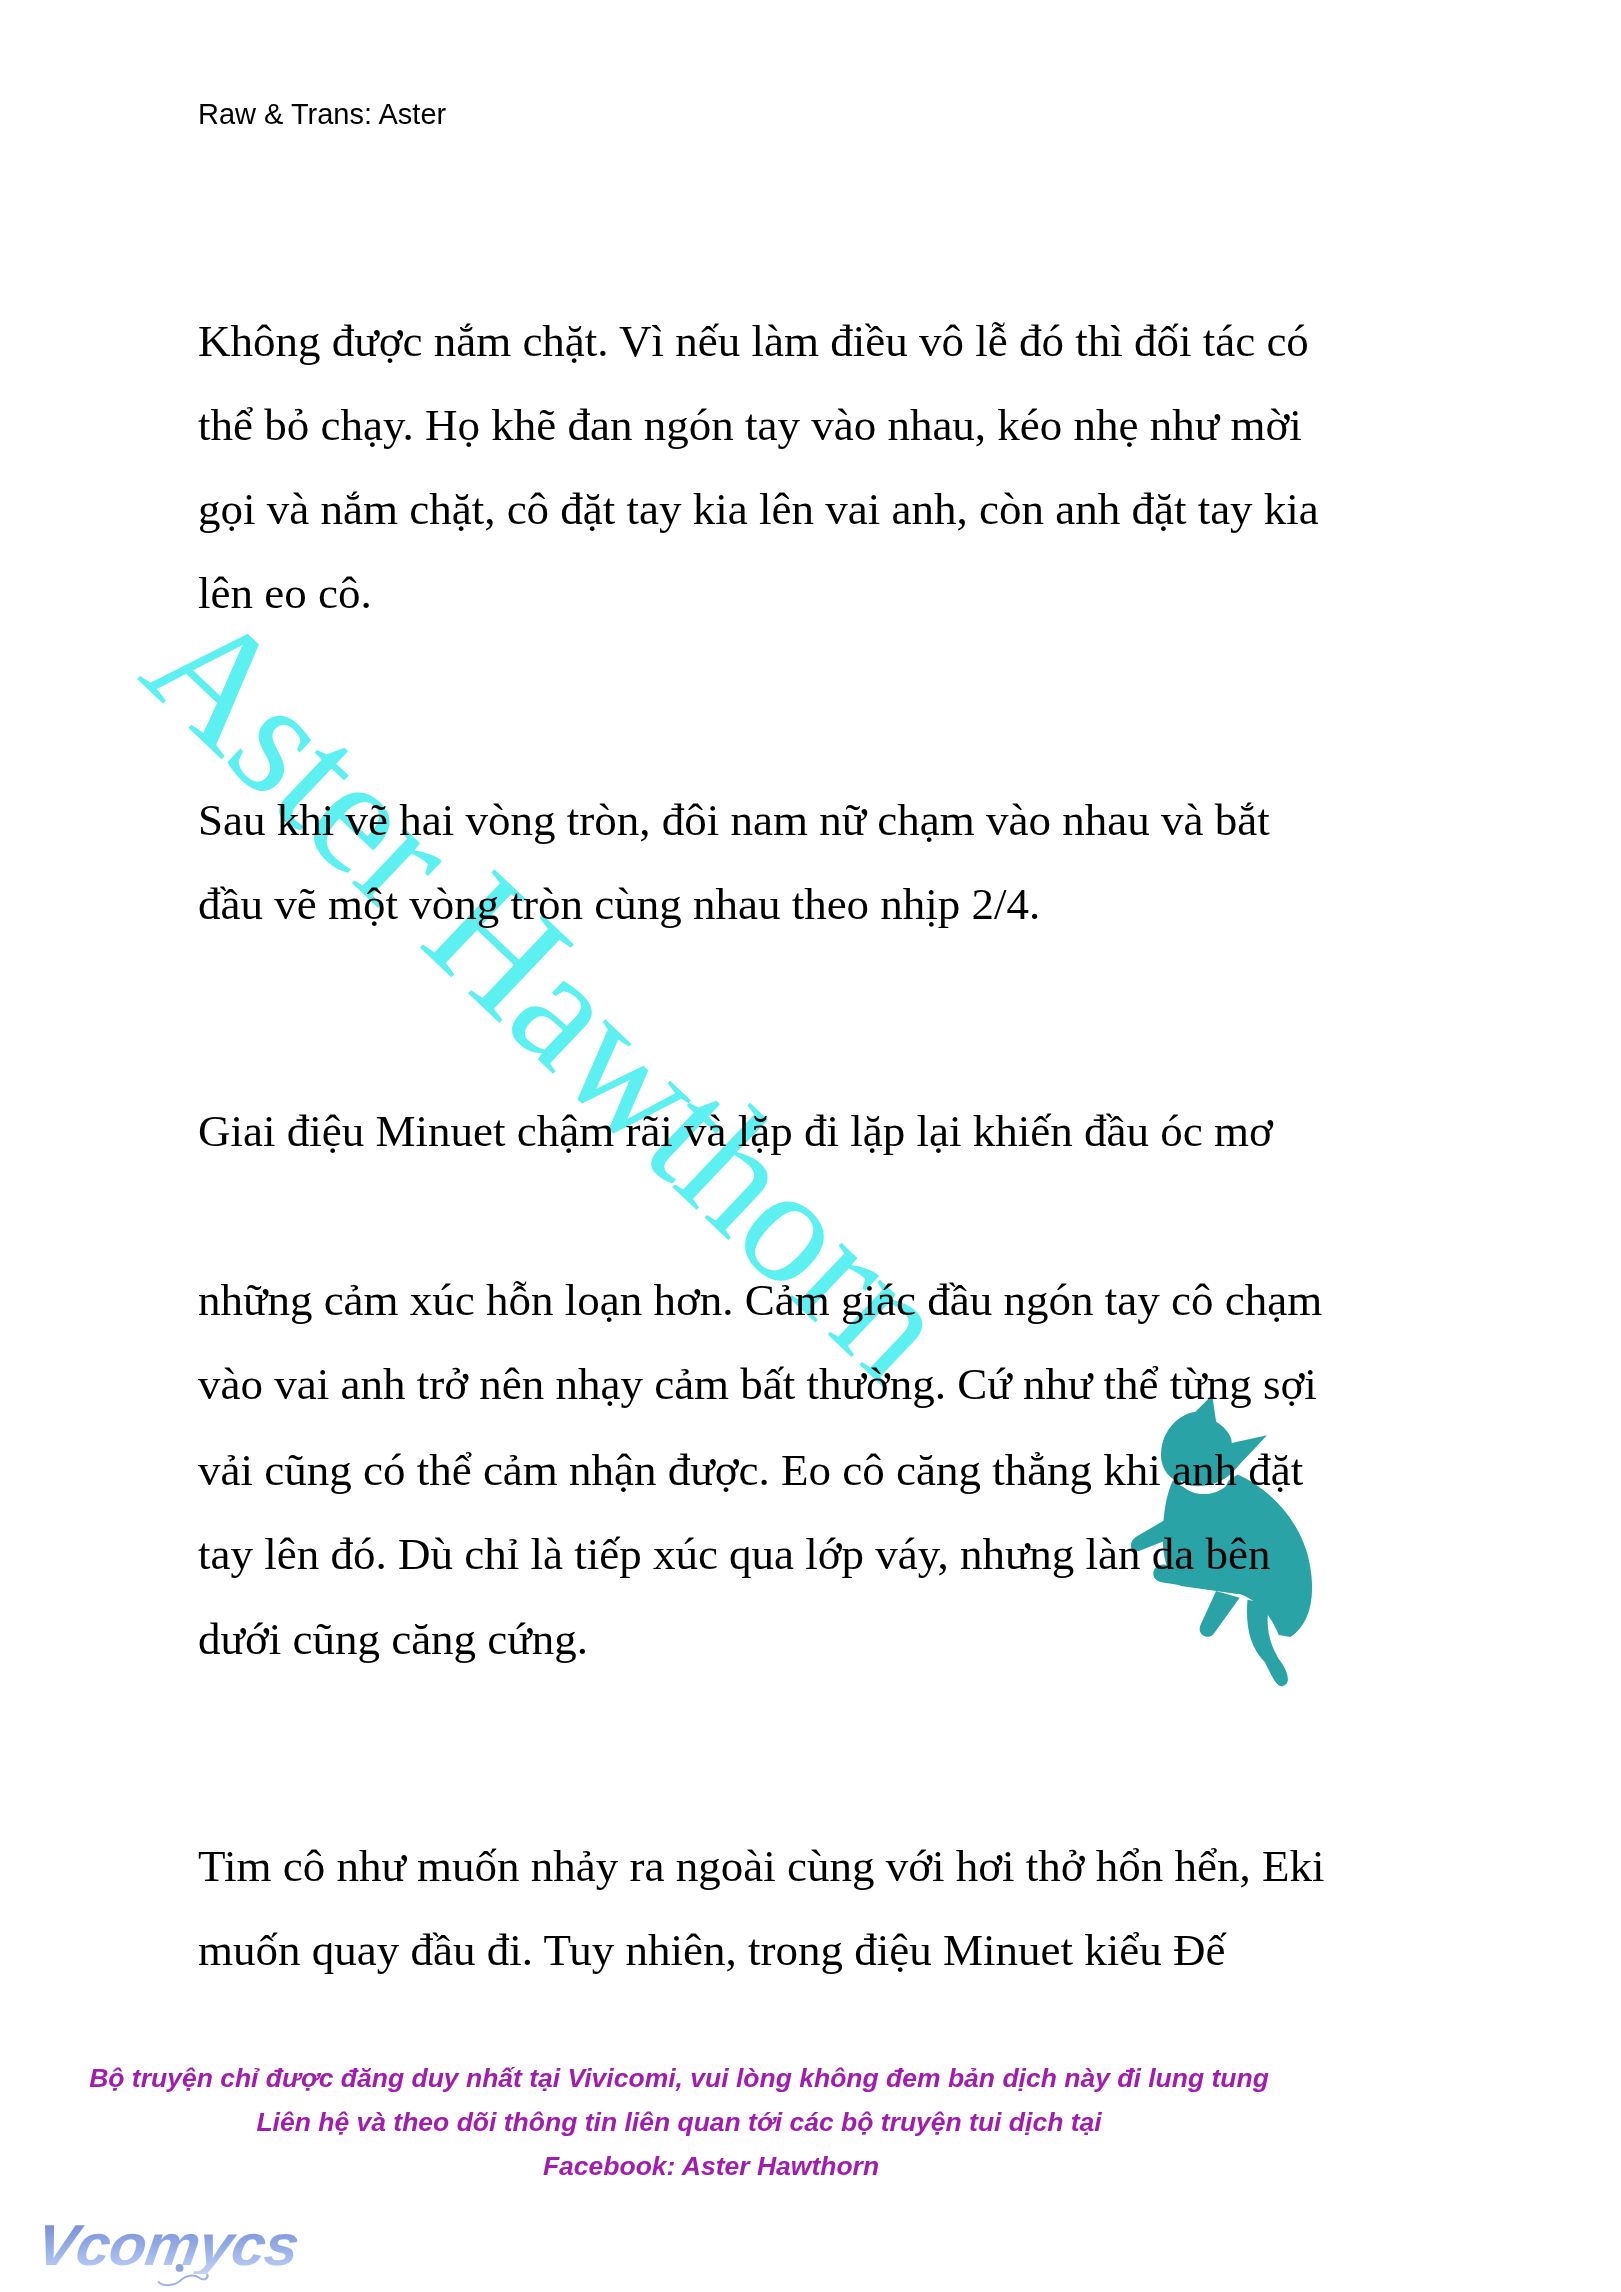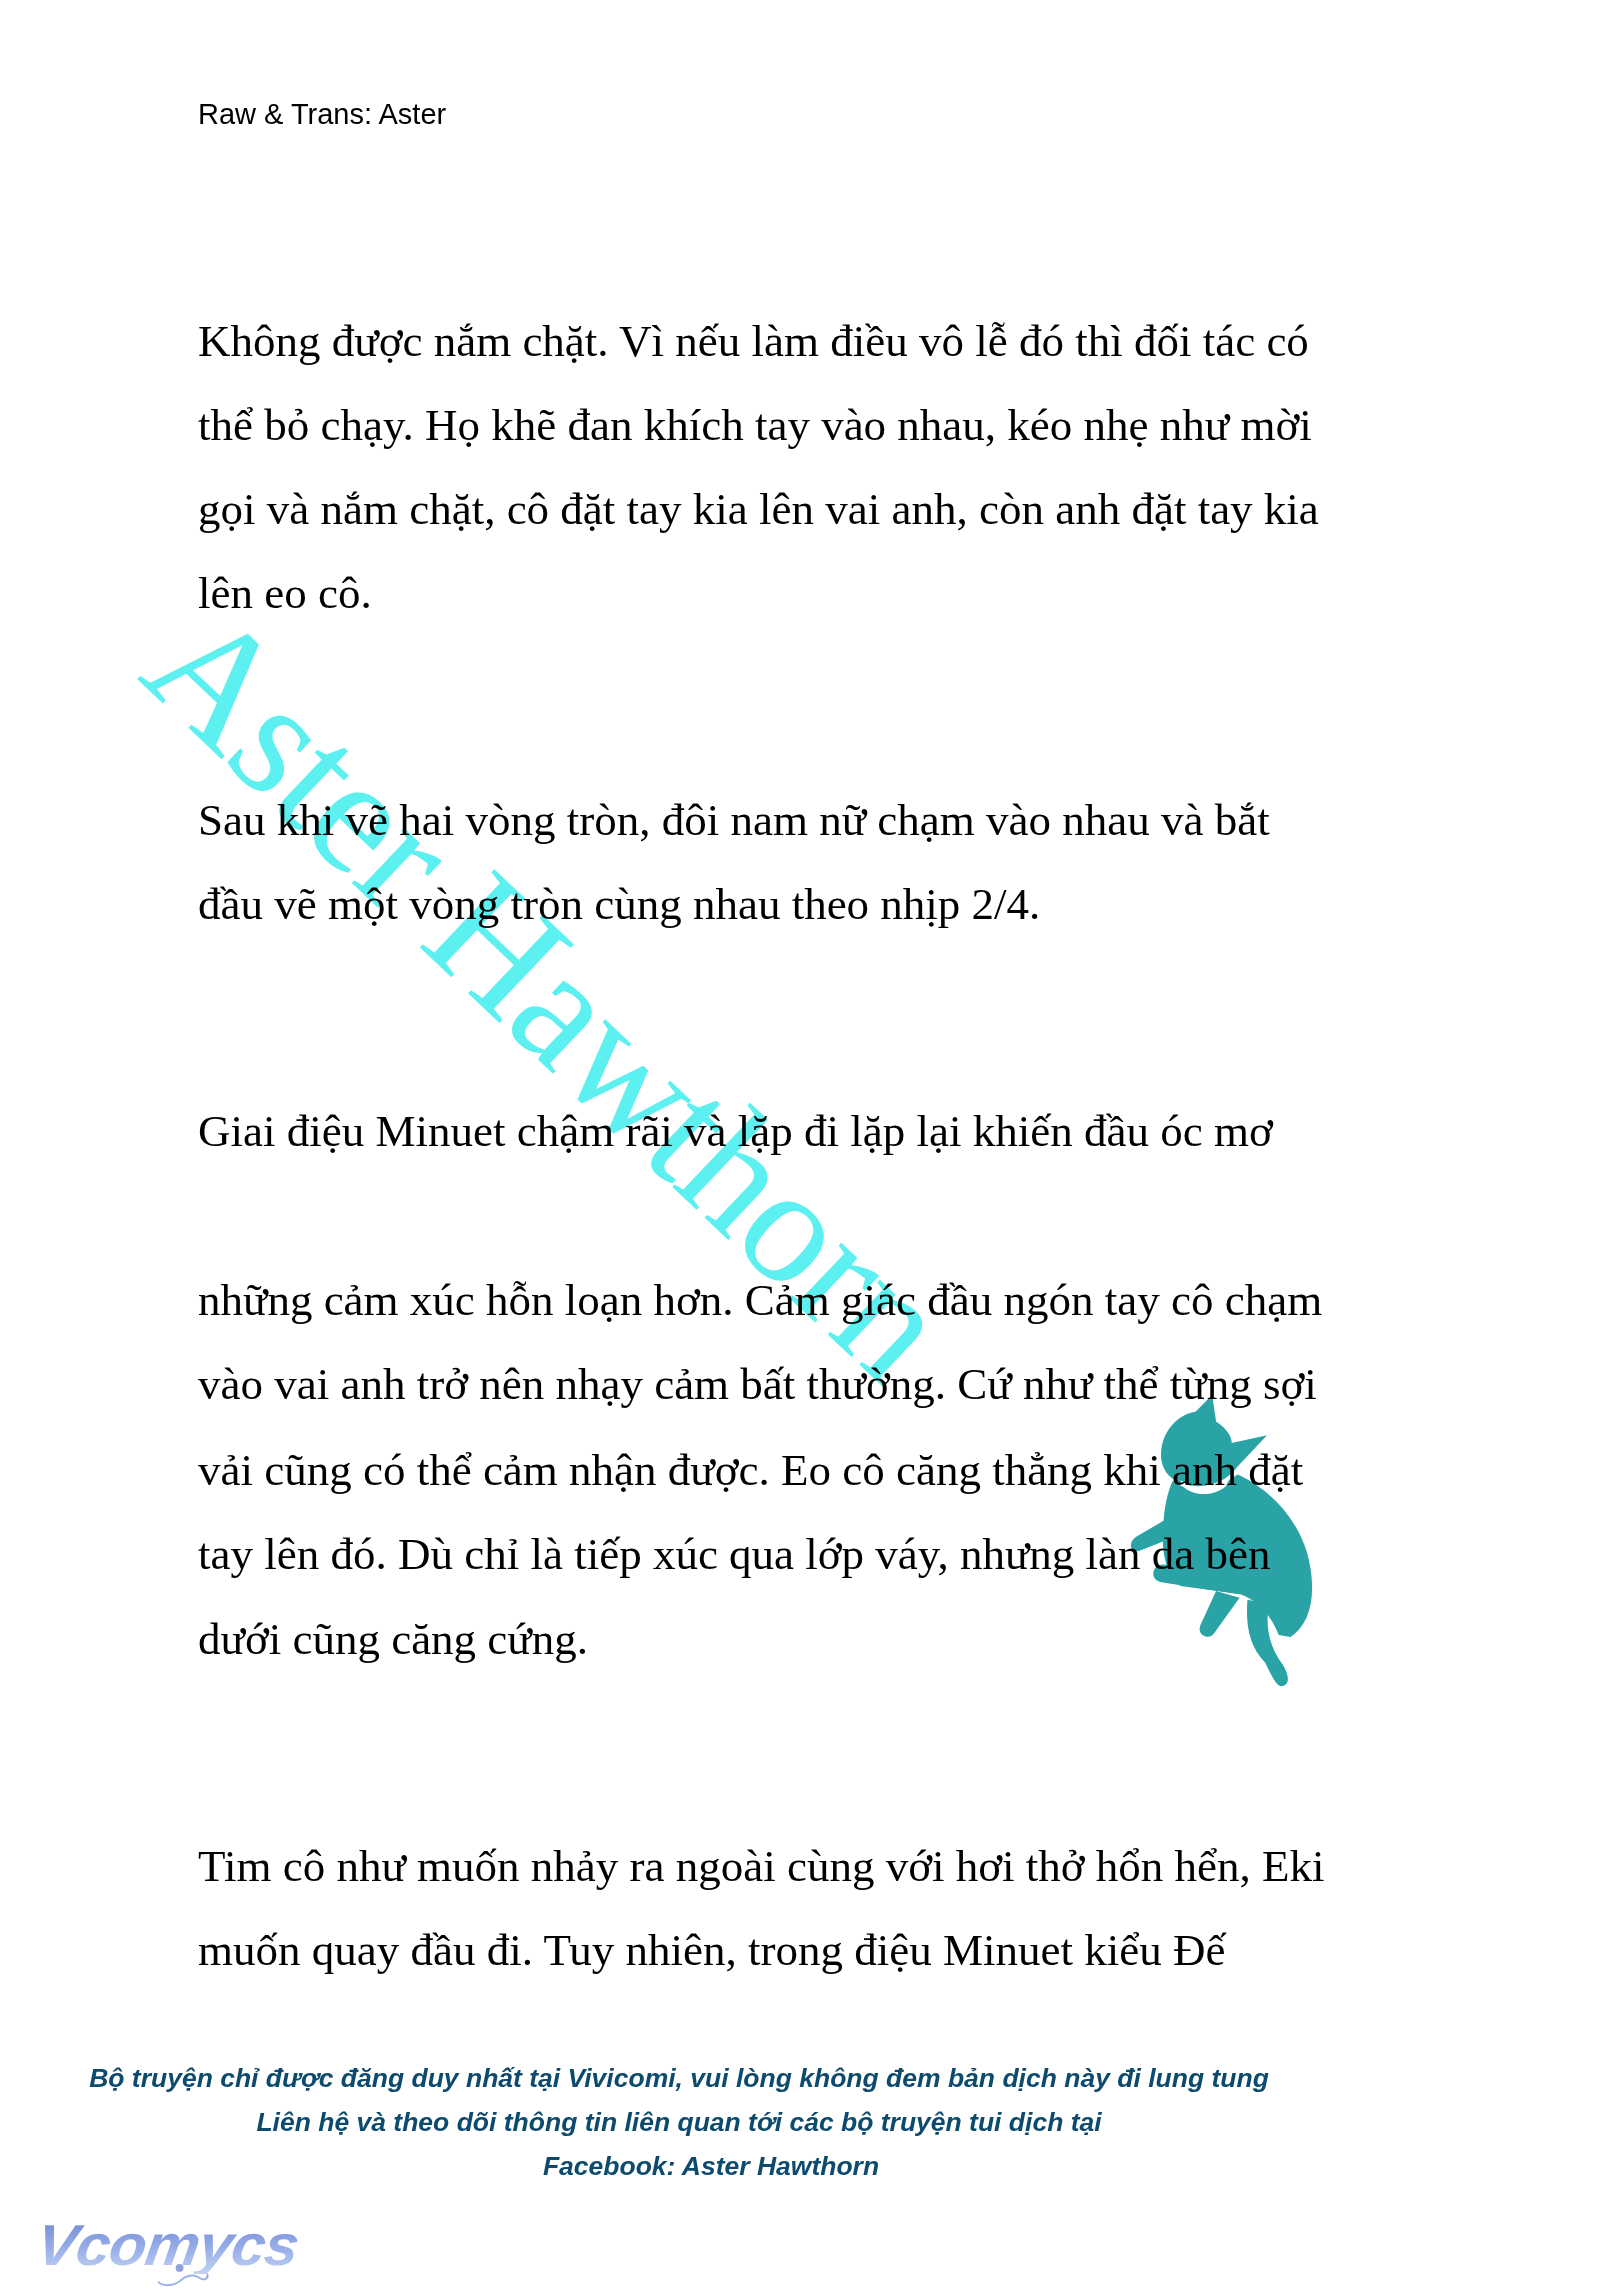--- a/index.html
+++ b/index.html
@@ -71,21 +71,21 @@
     .footer-line {
       position: absolute;
       left: 0;
       width: 1358px;
       text-align: center;
       font-family: "Liberation Sans", "DejaVu Sans", sans-serif;
       font-weight: bold;
       font-style: italic;
       font-size: 26.5px;
       line-height: 31px;
-      color: #0c4a6e;
+      color: #a21caf;
       white-space: nowrap;
       padding-left: 0;
     }
     .footer-line.l1 { top: 2063px; }
     .footer-line.l2 { top: 2107px; font-style: italic; }
     .footer-line.l3 { top: 2151px; margin-left: 32px; }
     .logo {
       position: absolute;
       left: 29px;
       top: 2213px;
@@ -142,21 +142,21 @@
       <path d="M42,178 C30,178 28,194 40,196 L118,208 C126,200 120,190 112,188 Z"></path>
 
       <path d="M96,205 L80,240 C76,250 88,256 94,248 L120,212 Z"></path>
 
       <path d="M128,214 C126,240 130,262 146,278 C152,290 158,304 164,302 C172,300 170,290 164,280 C150,262 146,240 150,218 Z"></path>
     </g>
   </svg>
 
   <div class="body-text">
     <div class="line" style="top:316px">Không được nắm chặt. Vì nếu làm điều vô lễ đó thì đối tác có</div>
-    <div class="line" style="top:400px">thể bỏ chạy. Họ khẽ đan khích tay vào nhau, kéo nhẹ như mời</div>
+    <div class="line" style="top:400px">thể bỏ chạy. Họ khẽ đan ngón tay vào nhau, kéo nhẹ như mời</div>
     <div class="line" style="top:484px">gọi và nắm chặt, cô đặt tay kia lên vai anh, còn anh đặt tay kia</div>
     <div class="line" style="top:568px">lên eo cô.</div>
 
     <div class="line" style="top:795px">Sau khi vẽ hai vòng tròn, đôi nam nữ chạm vào nhau và bắt</div>
     <div class="line" style="top:879px">đầu vẽ một vòng tròn cùng nhau theo nhịp 2/4.</div>
 
     <div class="line" style="top:1106px">Giai điệu Minuet chậm rãi và lặp đi lặp lại khiến đầu óc mơ</div>
     <div class="line" style="top:1275px">những cảm xúc hỗn loạn hơn. Cảm giác đầu ngón tay cô chạm</div>
     <div class="line" style="top:1359px">vào vai anh trở nên nhạy cảm bất thường. Cứ như thể từng sợi</div>
     <div class="line" style="top:1445px">vải cũng có thể cảm nhận được. Eo cô căng thẳng khi anh đặt</div>

